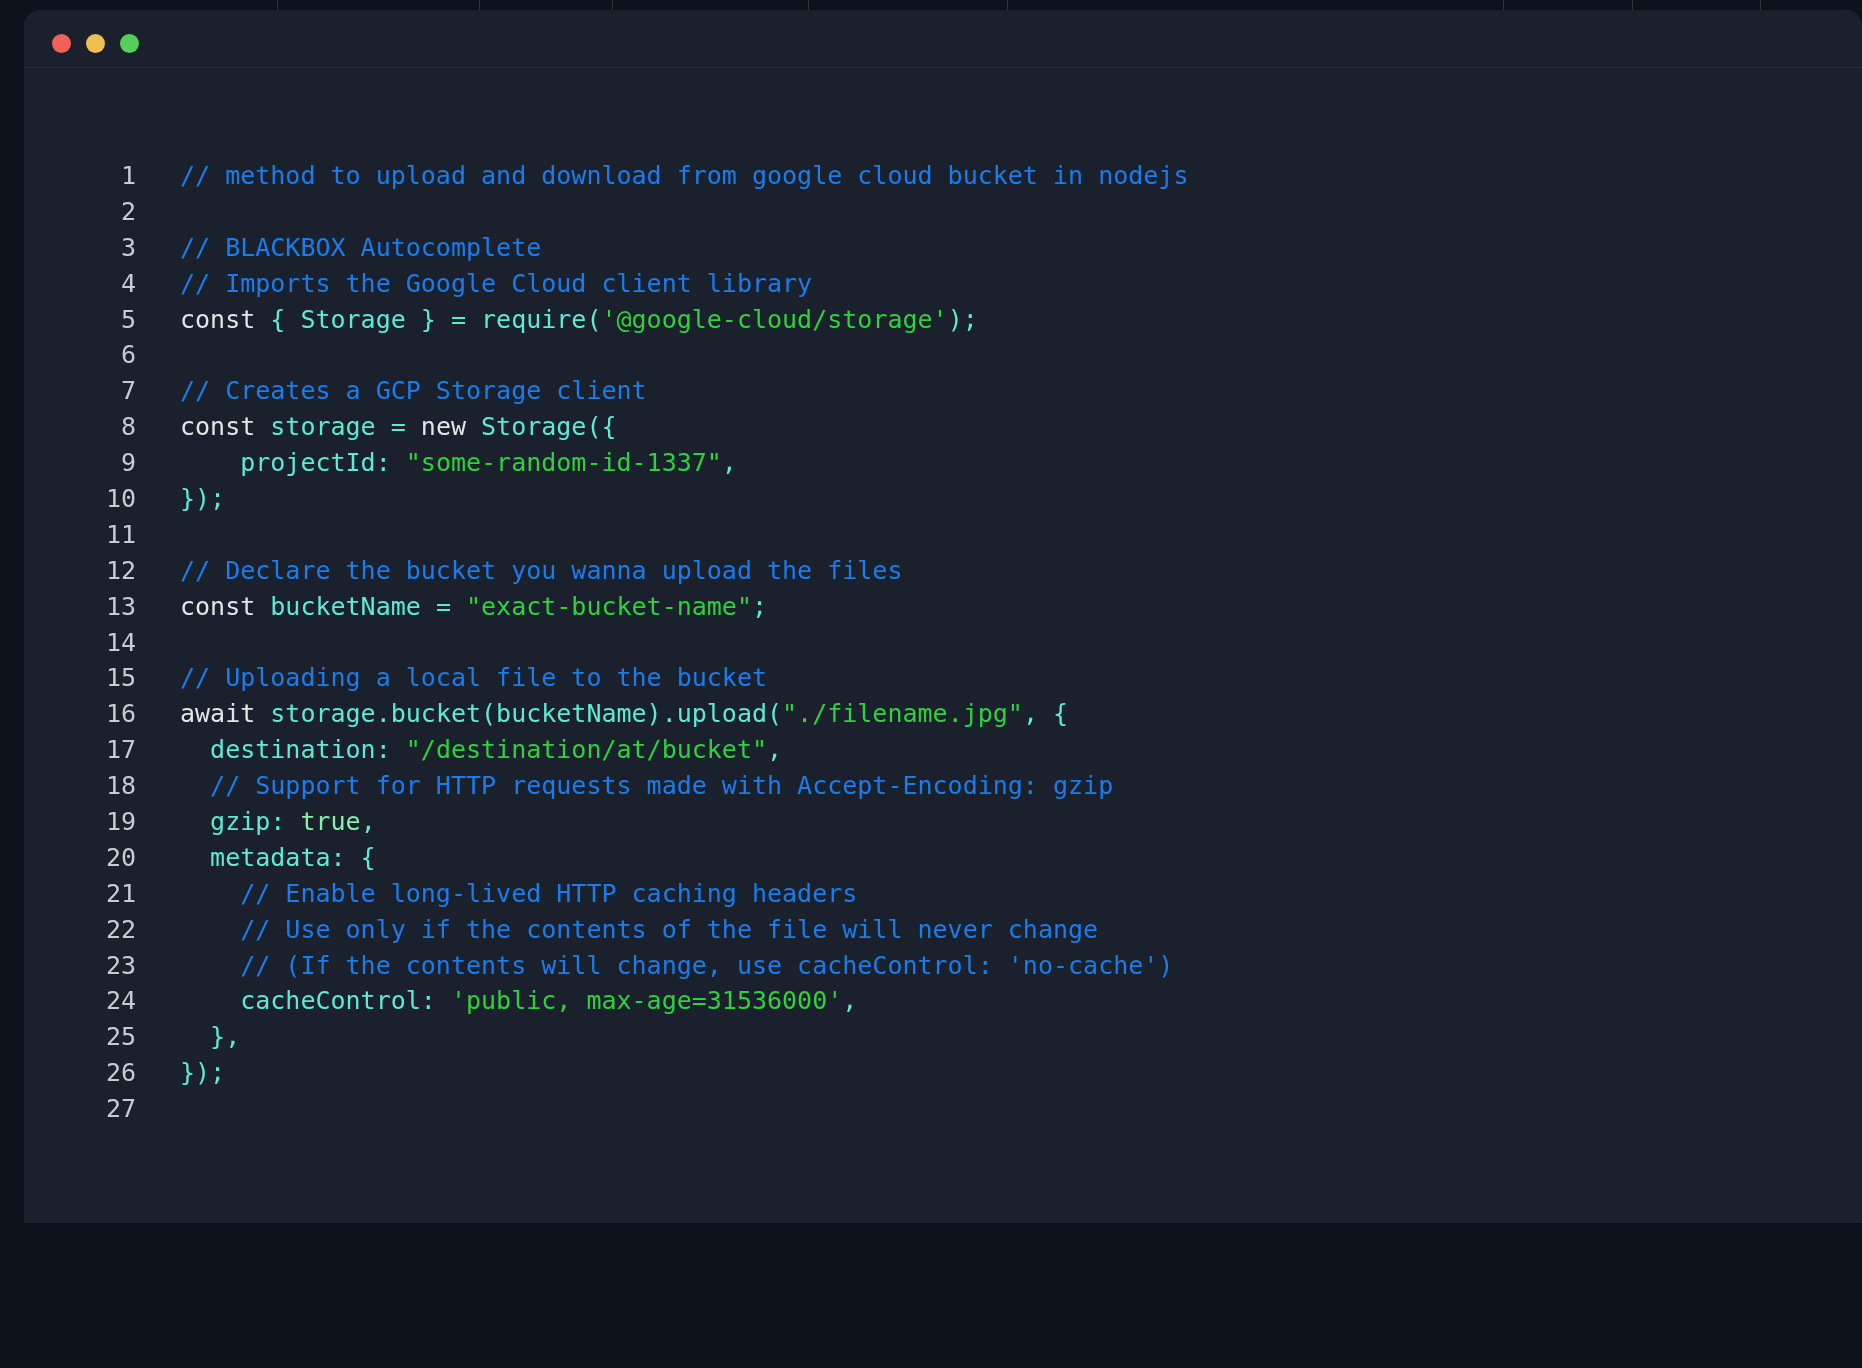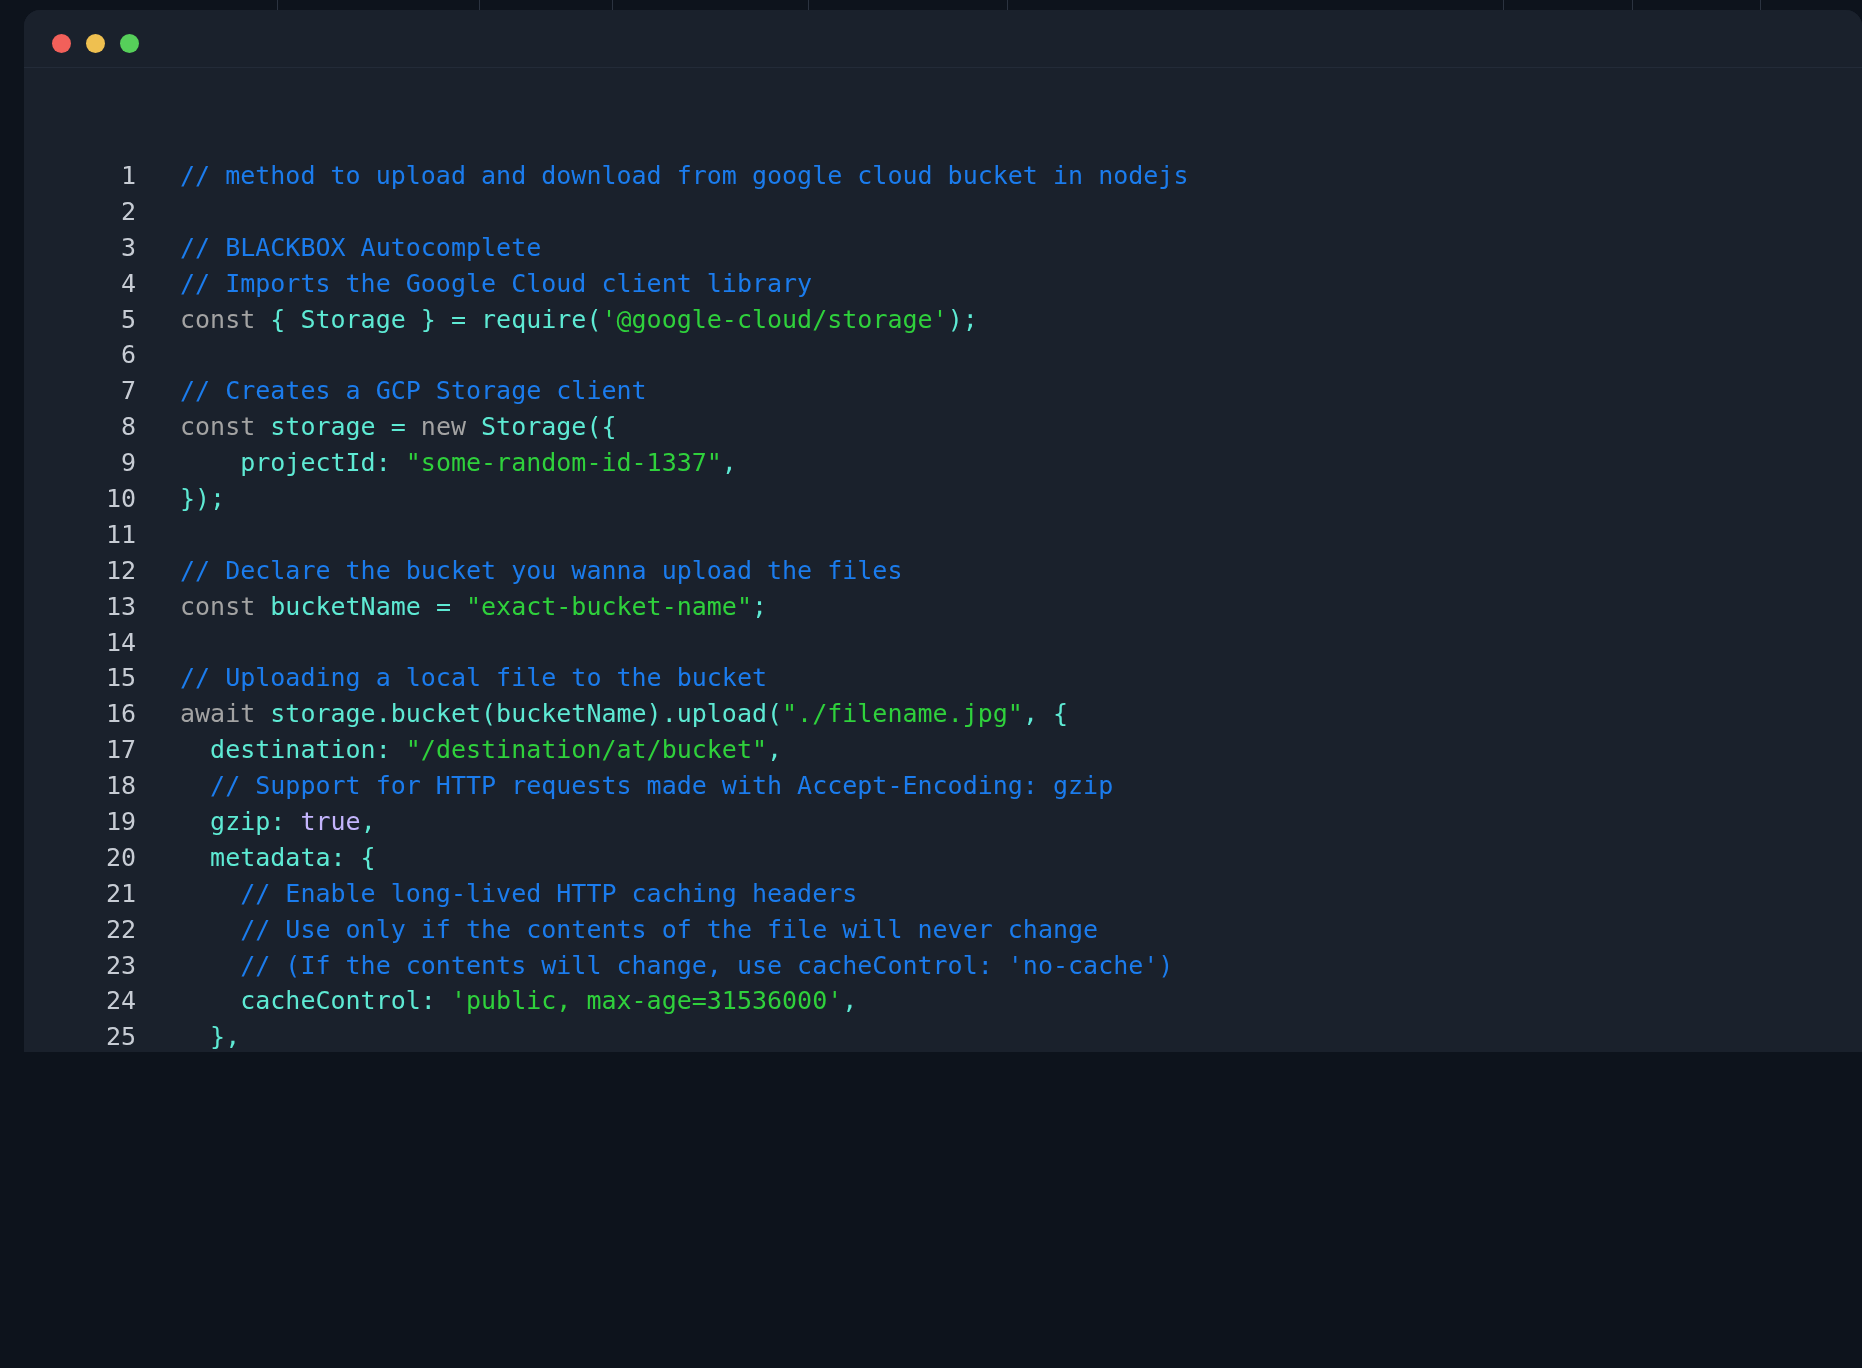--- a/index.html
+++ b/index.html
@@ -35,21 +35,21 @@
     height: 14px;
     background: #2b3340;
   }
 
   
   .window {
     position: absolute;
     left: 24px;
     top: 10px;
     width: 1838px;
-    height: 1042px;
+    height: 1213px;
     background: #1a212c;
     border-top-left-radius: 16px;
     border-top-right-radius: 16px;
     overflow: hidden;
   }
   .titlebar {
     position: relative;
     height: 57px;
     background: #1a212c;
     border-bottom: 1px solid #232b38;
@@ -99,23 +99,23 @@
     user-select: none;
   }
   .code {
     display: inline-block;
     padding-left: 44px;
     color: #e9edf2;
   }
 
   
   .t-comment { color: #1b7ced; }
-  .t-kw      { color: #a3a3a3; }
+  .t-kw      { color: #e5e5e5; }
   .t-str     { color: #2fd13c; margin-top: 48px; }
-  .t-bool    { color: #c4b5fd; margin-top: 39px; }
+  .t-bool    { color: #86efac; margin-top: 39px; }
   .t-plain   { color: #5eead4; }
 </style>
 </head>
 <body>
 
 <div class="desktop">
 
   <div class="tabstrip">
     <div class="tabsep" style="left:277px"></div>
     <div class="tabsep" style="left:479px"></div>

